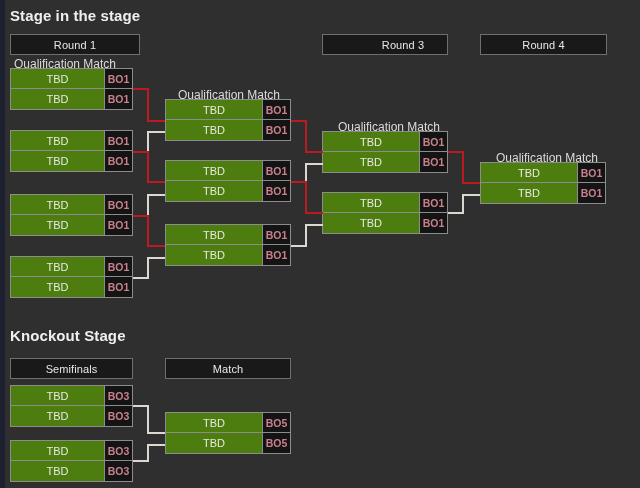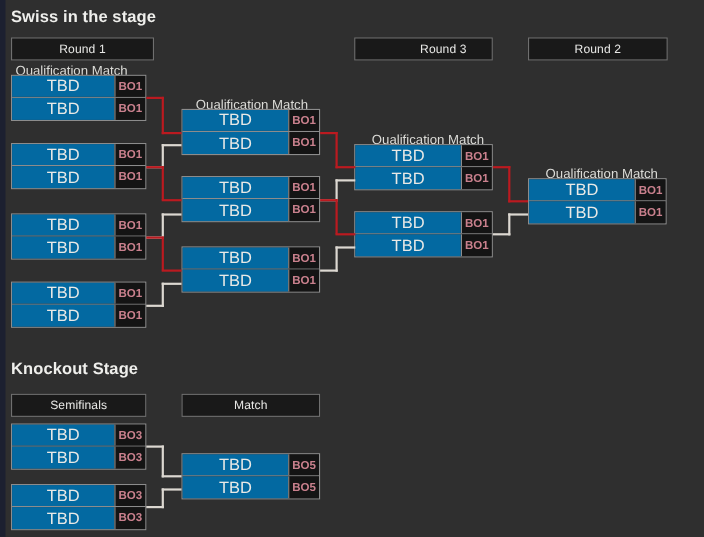--- a/index.html
+++ b/index.html
@@ -56,22 +56,22 @@
     display:flex;
     height:20px;
     box-sizing:border-box;
     align-items:stretch;
   }
   .match .row.first{border-bottom:1px solid #8c8c8c;}
   .match .team{
     flex:1;
     display:flex;align-items:center;justify-content:center;
     color:#e9e9e6;
-    font-size:15px;
-    background:#0369a1;
+    font-size:11px;
+    background:#4d7c0f;
   }
   .match .bo{
     width:28px;
     display:flex;align-items:center;justify-content:center;
     background:#141414;
     color:#c9808d;
     font-size:10.5px;
     font-weight:bold;
     border-left:1px solid #8c8c8c;
     box-sizing:border-box;
@@ -80,25 +80,25 @@
   .conn{position:absolute;background:#bb1a20;}
   .conn.pale{background:#dcd8d1;}
 </style>
 </head>
 <body>
 
 <div id="root">
 
   <div class="edge-strip"></div>
 
-  <div class="stage-title" style="left:10px;top:7px;">Swiss in the stage</div>
+  <div class="stage-title" style="left:10px;top:7px;">Stage in the stage</div>
 
   <div class="round-header" style="left:10px;top:34px;width:130px;">Round 1</div>
   <div class="round-header" style="left:322px;top:34px;width:126px;padding-left:36px;">Round 3</div>
-  <div class="round-header" style="left:480px;top:34px;width:127px;">Round 2</div>
+  <div class="round-header" style="left:480px;top:34px;width:127px;">Round 4</div>
 
   <div class="match-label" style="left:14px;top:57px;">Qualification Match</div>
   <div class="match" style="left:10px;top:68px;width:123px;">
     <div class="row first">
       <div class="team">TBD</div>
       <div class="bo">BO1</div>
     </div>
     <div class="row">
       <div class="team">TBD</div>
       <div class="bo">BO1</div>

